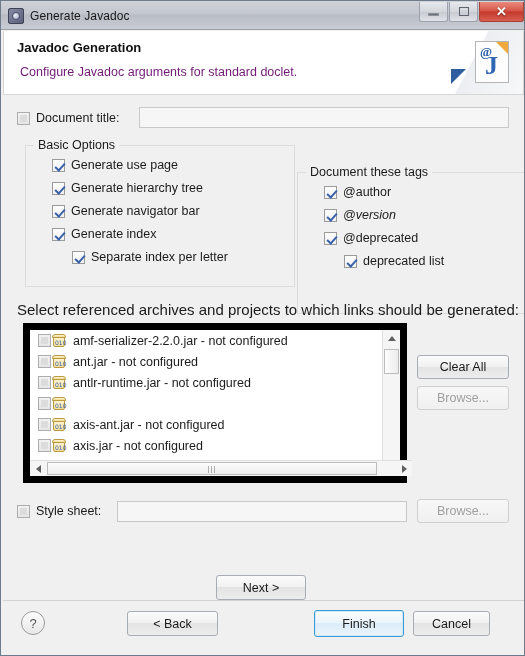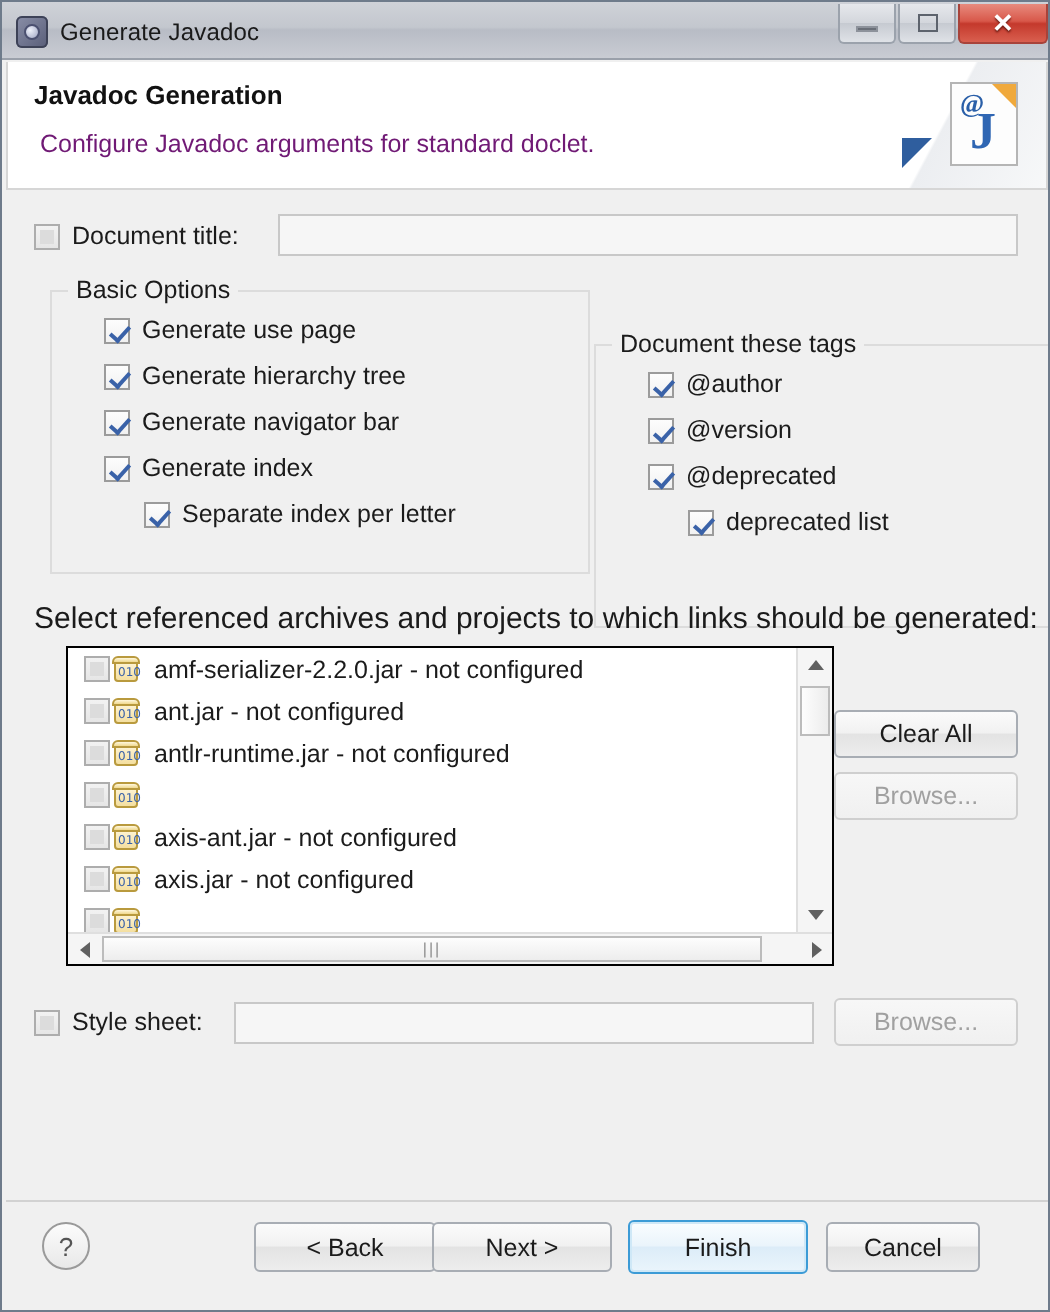--- a/index.html
+++ b/index.html
@@ -200,24 +200,24 @@
   }
   #group-basic { left: 22px; top: 50px; width: 270px; height: 142px; }
   #group-tags  { left: 294px; top: 50px; width: 236px; height: 142px; margin-top: 27px; }
 
   
   .list-label {
     position: absolute; left: 14px; top: 206px;
     font-size: 15px; color: #1b1b1b; white-space: nowrap;
   }
   .list-outer {
-    position: absolute; left: 30px; top: 228px;
+    position: absolute; left: 20px; top: 228px;
     width: 384px; height: 160px;
     background: #fff;
-    border: 1px solid #000000;
+    border: 7px solid #000000;
     box-sizing: border-box;
   }
   .list-viewport {
     position: absolute; left: 0; top: 0;
     width: 364px; height: 142px;
     overflow: hidden;
     background: #fff;
   }
   .list-item {
     height: 21px;
@@ -357,21 +357,21 @@
   }
   .help-icon {
     position: absolute; left: 18px; top: 10px;
     width: 22px; height: 22px; border-radius: 50%;
     border: 1px solid #9a9a9a;
     background: linear-gradient(to bottom, #fcfcfc, #e8e8e8);
     display: flex; align-items: center; justify-content: center;
     font-size: 13px; color: #555; font-weight: normal;
   }
   #btn-back   { position: absolute; left: 126px; top: 610px; width: 91px; height: 25px; }
-  #btn-next   { position: absolute; left: 215px; top: 610px; width: 90px; height: 25px; }
+  #btn-next   { position: absolute; left: 215px; top: 574px; width: 90px; height: 25px; }
   #btn-finish { position: absolute; left: 313px; top: 609px; width: 90px; height: 27px; }
   #btn-cancel { position: absolute; left: 412px; top: 610px; width: 77px; height: 25px; }
 
   
   .gear {
     position: absolute; left: 0; top: 0; width: 16px; height: 16px;
     border-radius: 3px;
     background: linear-gradient(135deg, #8a8fa8, #585d78);
     box-shadow: inset 0 0 0 1px #3d4257;
   }
@@ -452,21 +452,21 @@
         <span class="lbl">Separate index per letter</span>
       </div>
     </div>
 
     <div class="group" id="group-tags">
       <div class="group-title">Document these tags</div>
       <div class="checkrow" style="left:8px; top:12px;">
         <span class="cb checked"></span>
         <span class="lbl">@author</span>
       </div>
-      <div class="checkrow" style="left:8px; top:35px;">
+      <div class="checkrow" style="left:8px; top:35px;font-style:italic;">
         <span class="cb checked"></span>
         <span class="lbl">@version</span>
       </div>
       <div class="checkrow" style="left:8px; top:58px;">
         <span class="cb checked"></span>
         <span class="lbl">@deprecated</span>
       </div>
       <div class="checkrow" style="left:28px; top:81px;">
         <span class="cb checked"></span>
         <span class="lbl">deprecated list</span>

